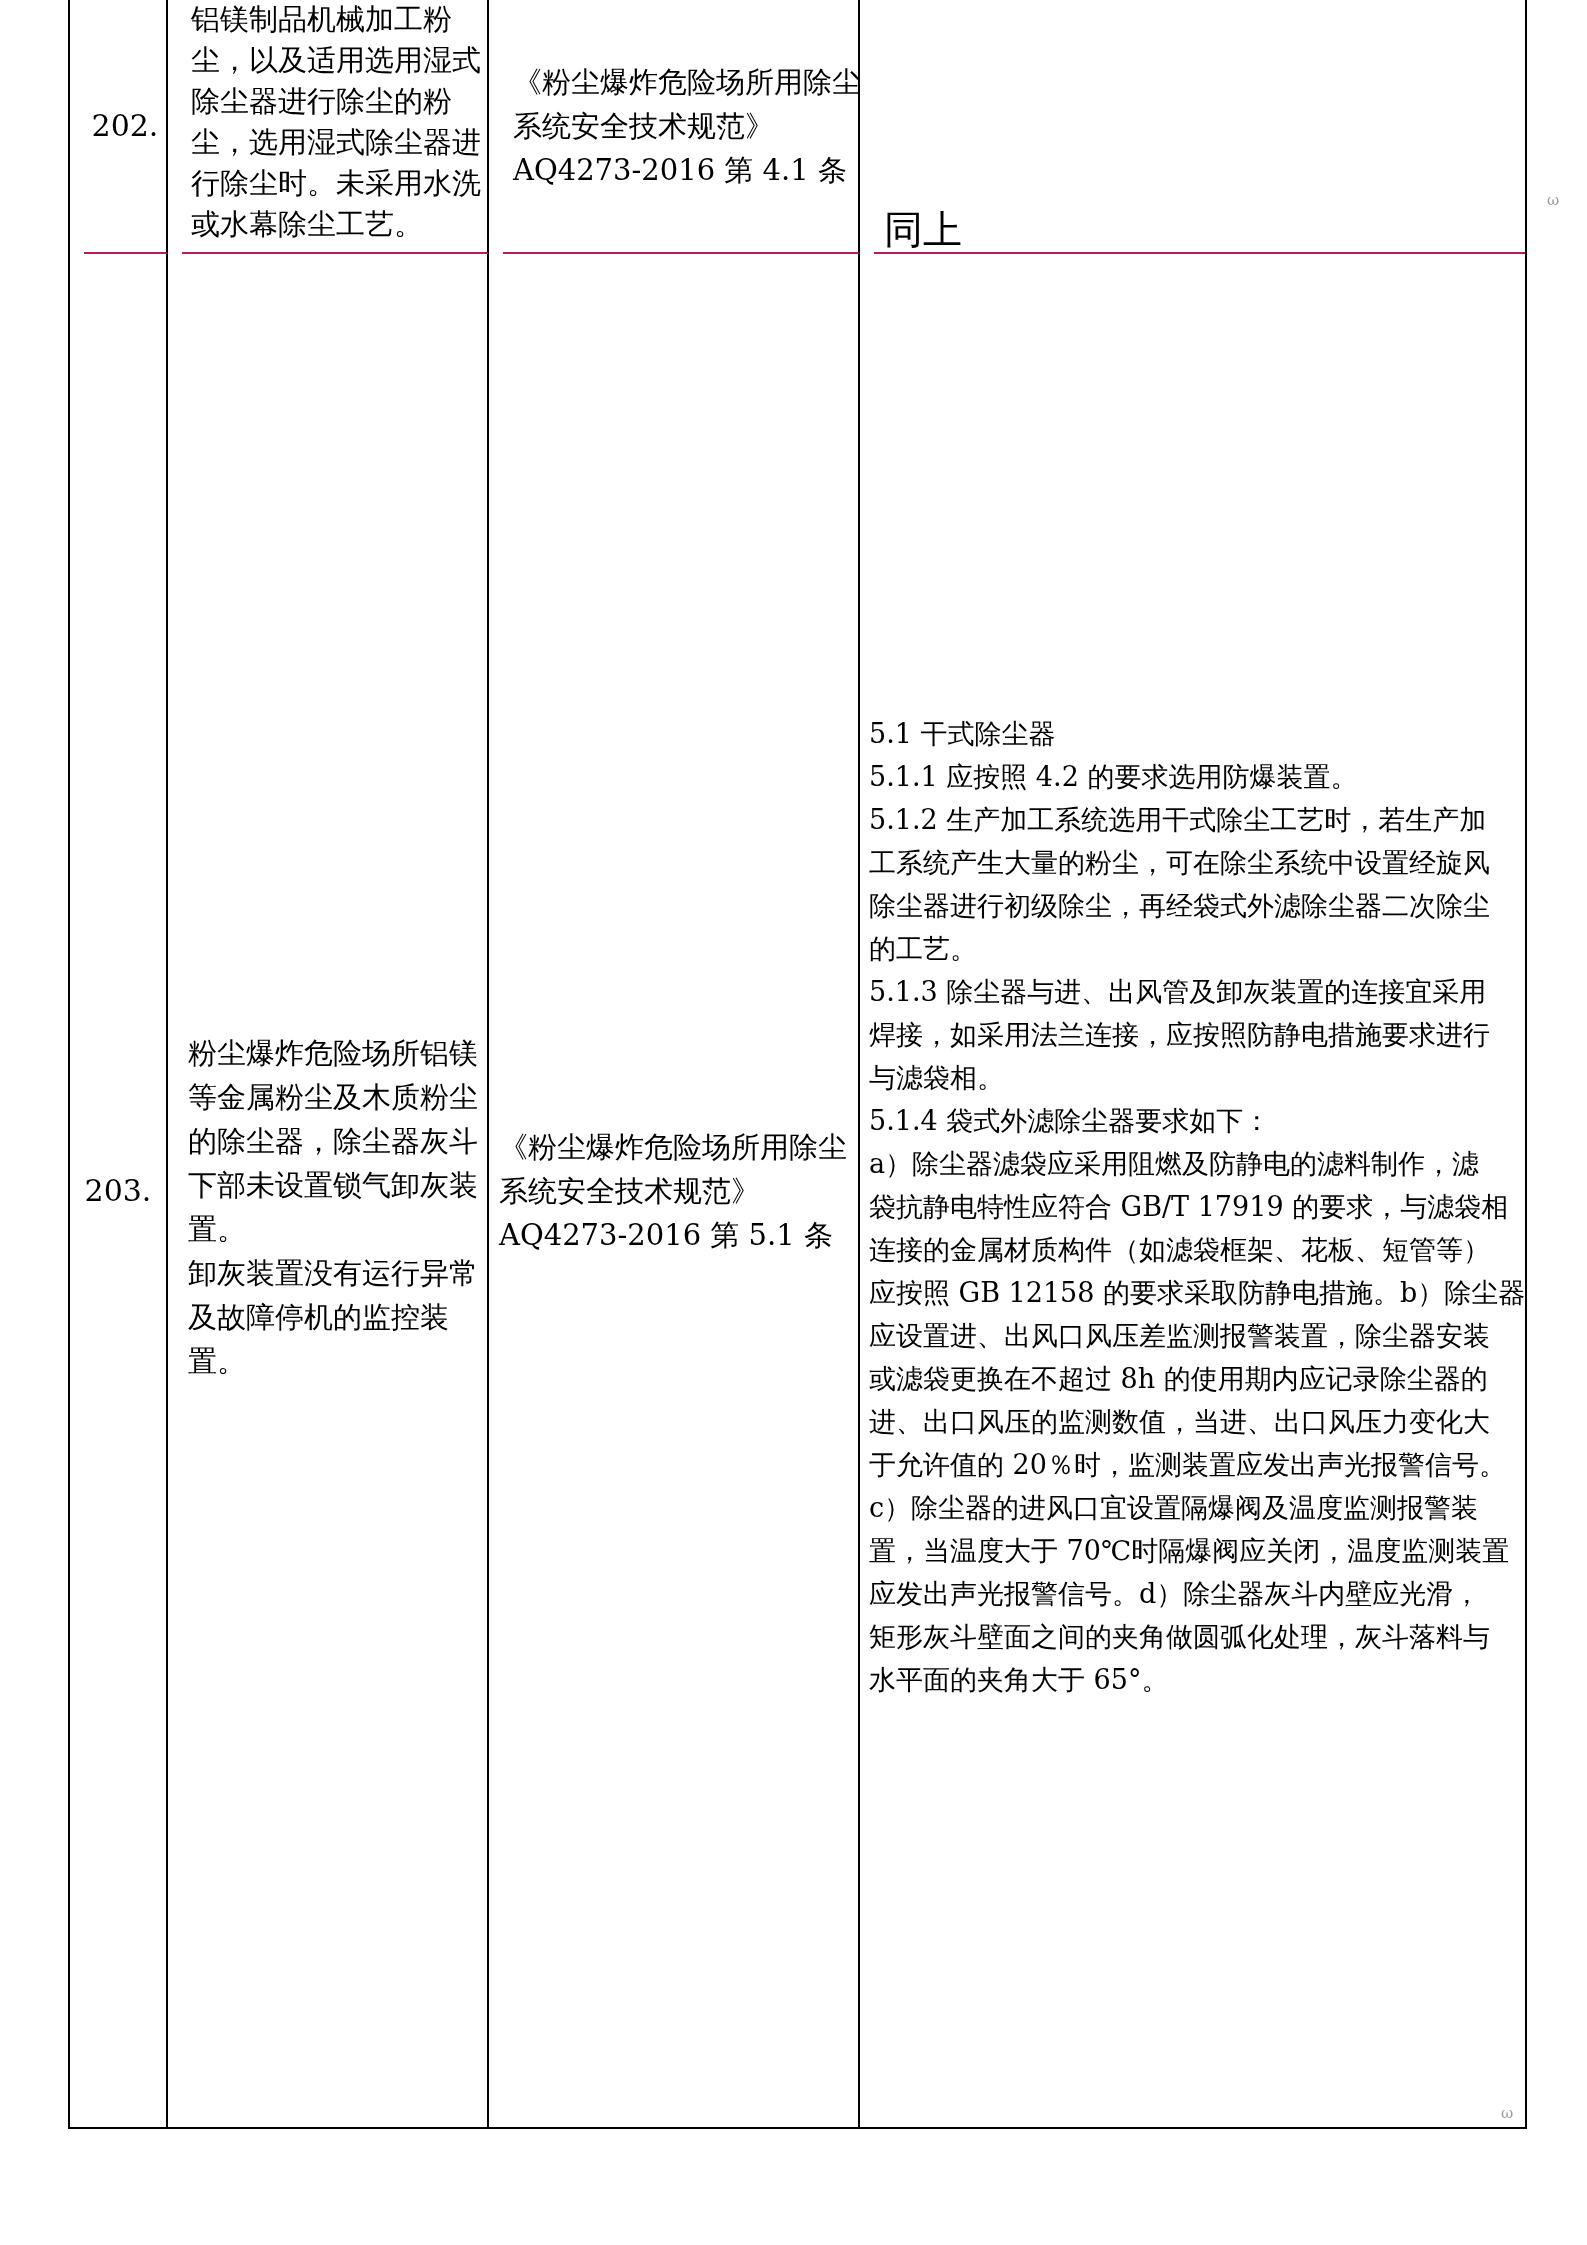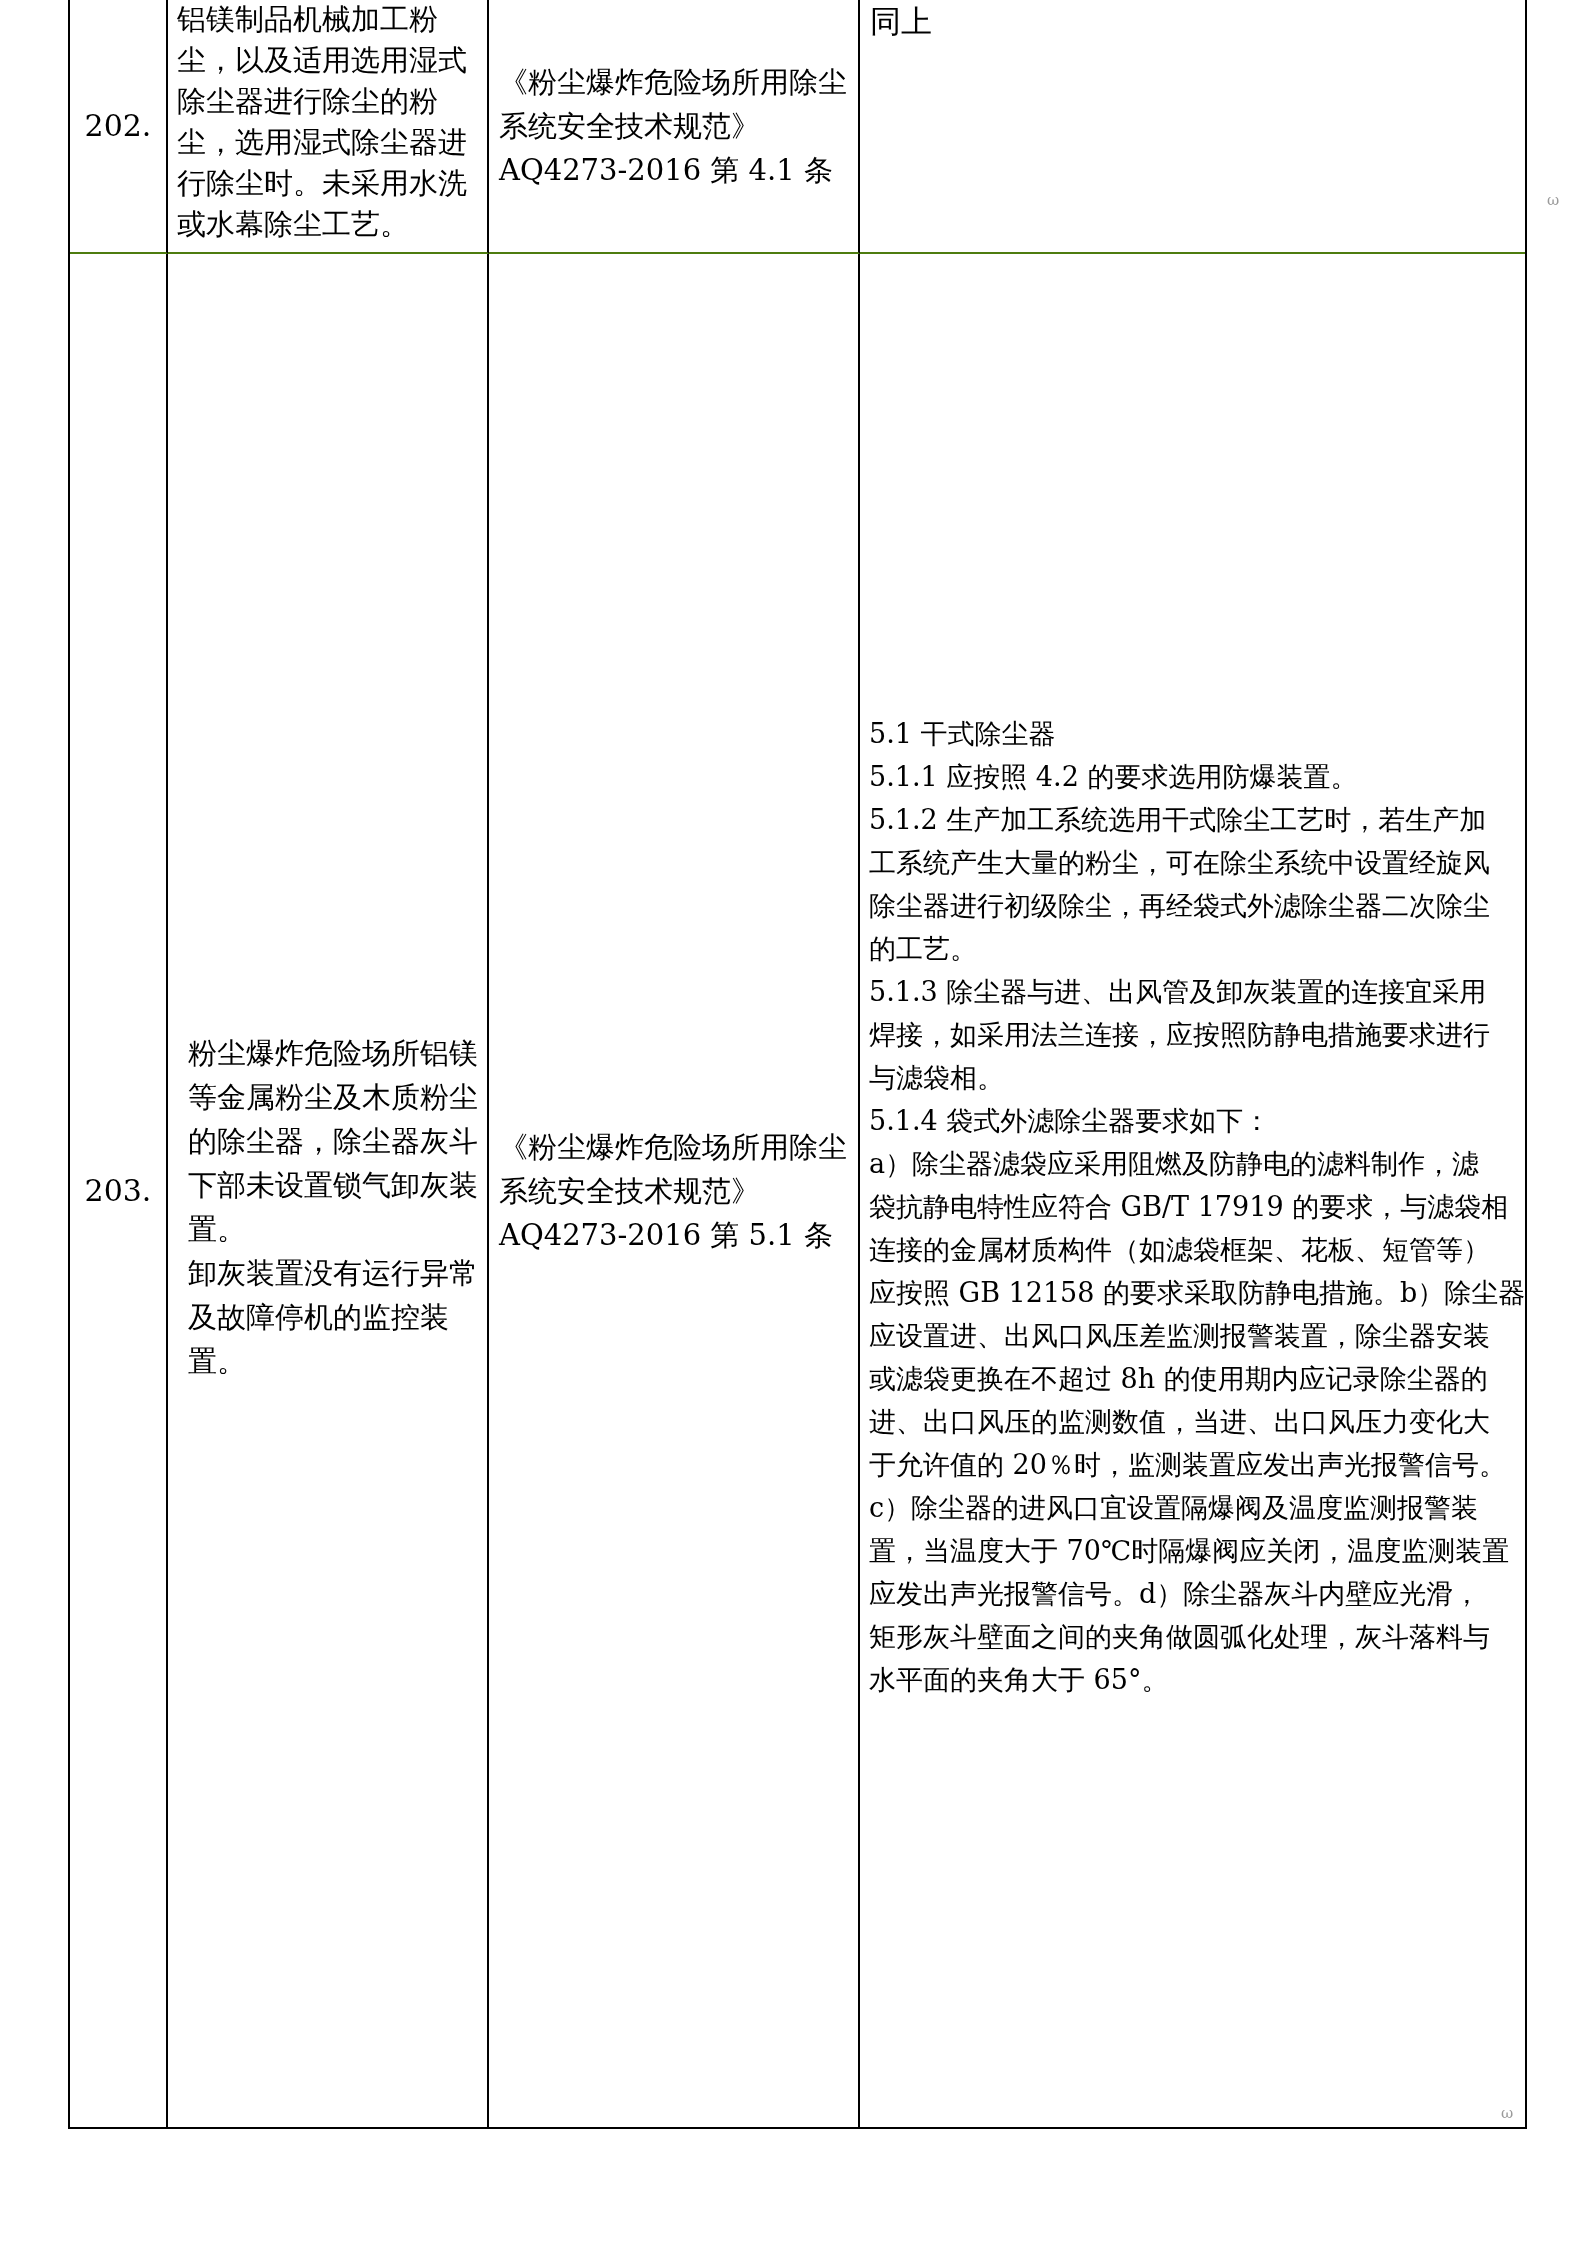--- a/index.html
+++ b/index.html
@@ -18,29 +18,29 @@
     width:1459px; height:2132px;
     box-sizing:border-box;
     border:2px solid #000;
     display:grid;
     grid-template-columns:98px 321px 371px 1fr;
     grid-template-rows:255px 1fr;
     background:#fff;
   }
   .cell { box-sizing:border-box; overflow:hidden; }
   .br { border-right:2px solid #000; }
-  .bb { border-bottom:2px solid #4d7c0f; }
+  .bb { border-bottom:2px solid #be185d;margin-left:14px; }
   .num-cell {
     display:flex; align-items:center; justify-content:center;
     font-size:30px;
   }
   .txt-col { display:flex; flex-direction:column; }
   .c2r1 { justify-content:flex-start; padding:0 0 0 9px; font-size:29px; line-height:41px; }
   .c3r1 { justify-content:center; padding-left:10px; font-size:29px; line-height:44px; }
-  .c4r1 { justify-content:flex-start; padding-left:10px; font-size:31px; line-height:44px; }
+  .c4r1 { justify-content:flex-end; padding-left:10px; font-size:39px; line-height:44px; }
   .c2r2 { justify-content:center; padding:32px 0 0 20px; font-size:29px; line-height:44px; }
   .c3r2 { justify-content:center; padding-left:10px; font-size:29px; line-height:44px; }
   .c4r2 { justify-content:center; padding:32px 0 0 9px; font-size:27px; line-height:43px; }
   .tl { white-space:nowrap; }
   .fmt-mark {
     position:absolute;
     font-size:15px;
     color:#9a9a9a;
     line-height:15px;
   }

